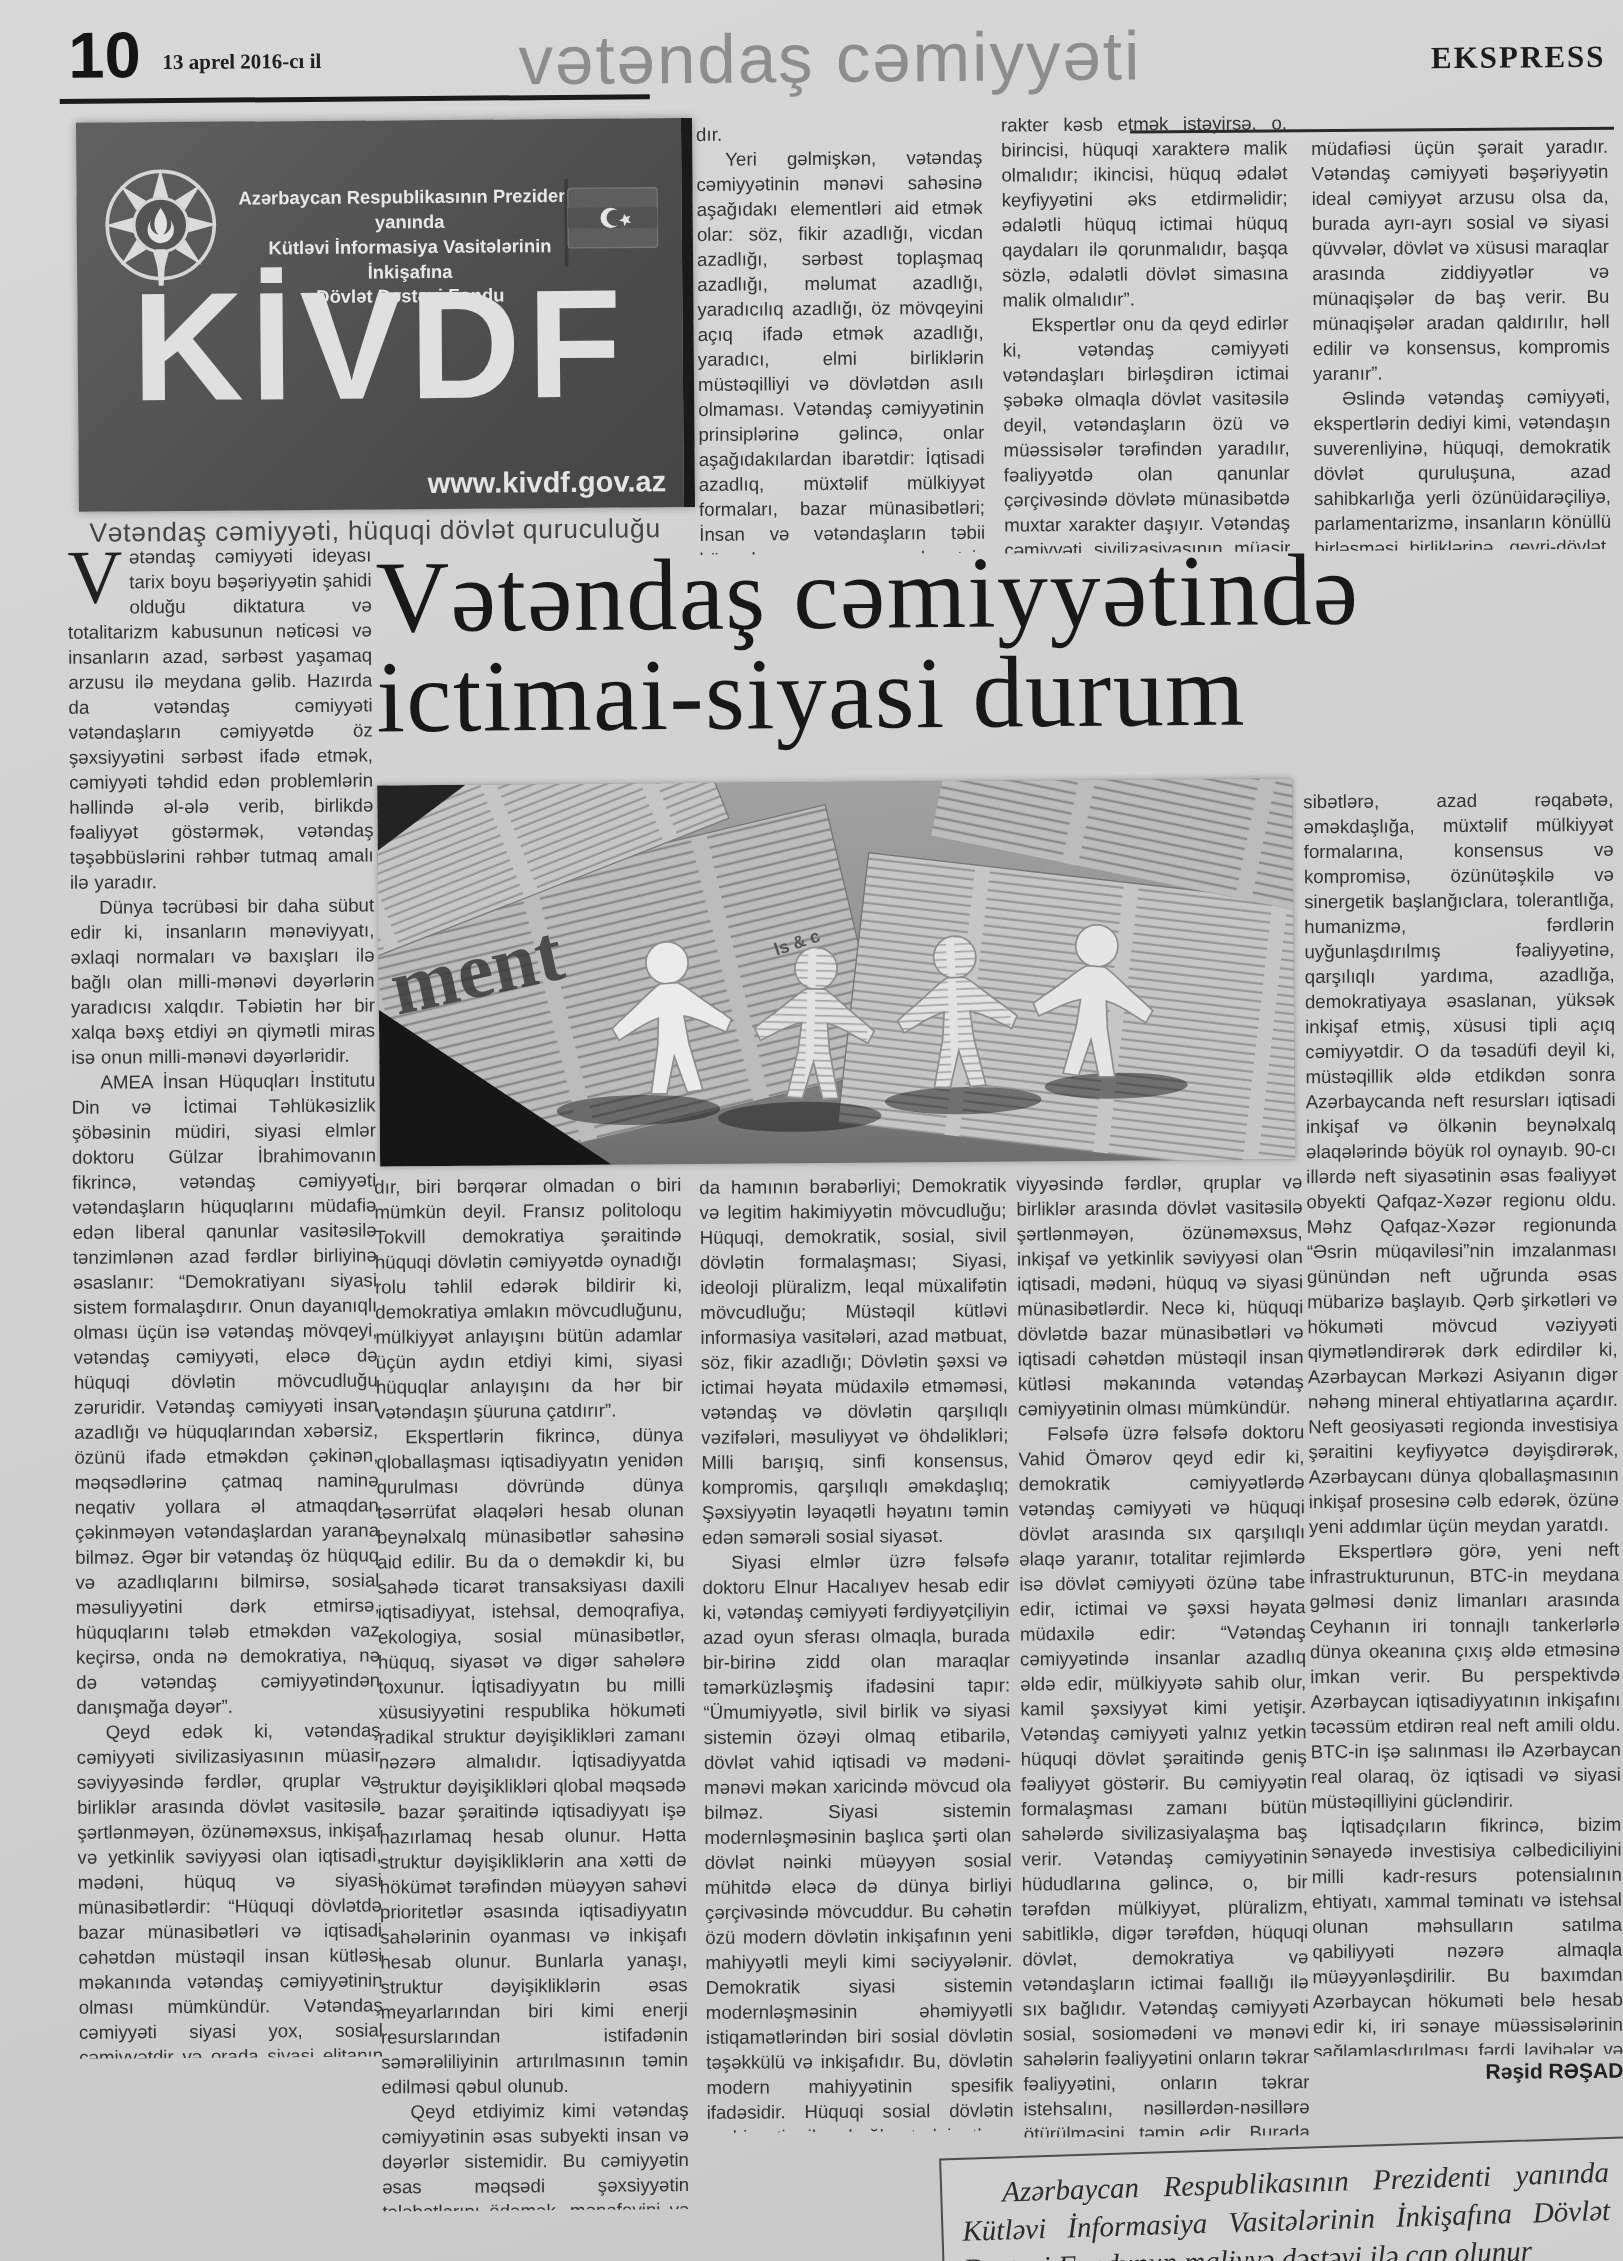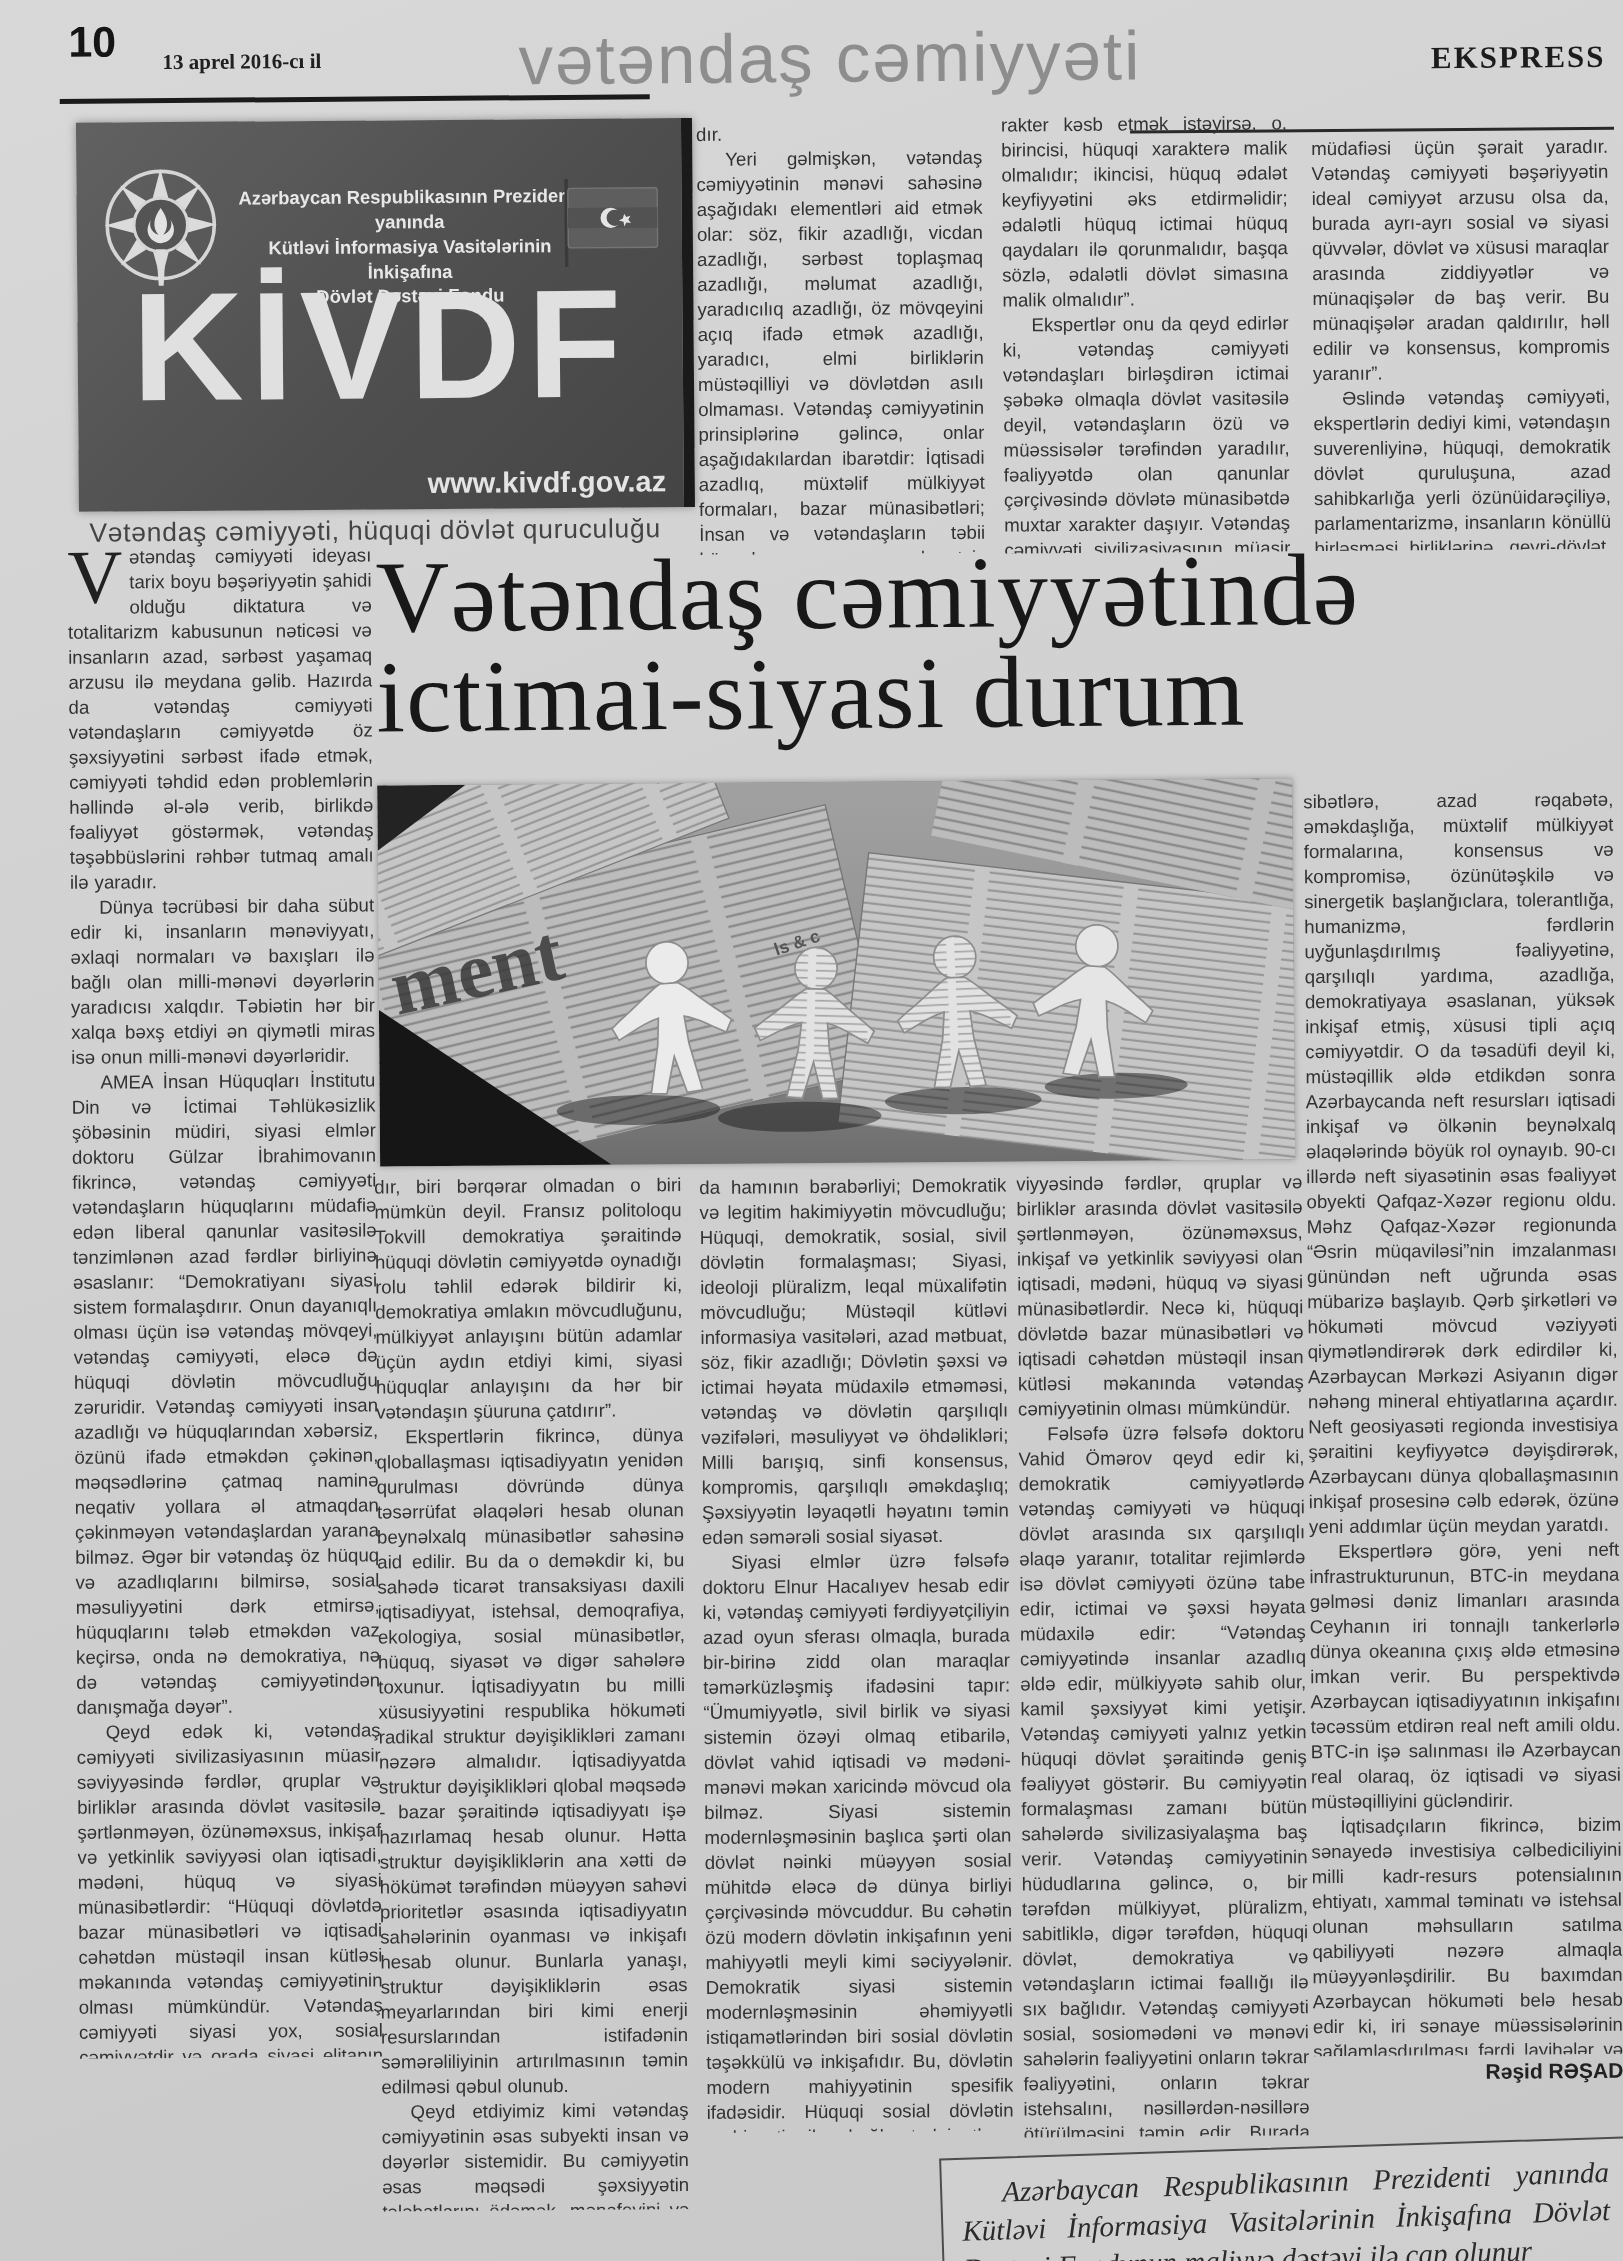--- a/index.html
+++ b/index.html
@@ -2,21 +2,21 @@
 <html style="font-size:11px"><head>
 <meta charset="utf-8">
 <style>
   html,body{margin:0;padding:0;background:#b9b8b4;}
   .stage{position:relative;width:1624px;height:2261px;overflow:hidden;
          background:linear-gradient(160deg,#d9d8d4 0%,#d2d1cd 40%,#c9c8c4 100%);
          font-family:"Liberation Sans",sans-serif;color:#343330;filter:grayscale(1);}
   .tilt{position:absolute;inset:0;transform:rotate(-0.45deg);transform-origin:50% 0;}
 
   
-  .pagenum{position:absolute;left:68px;top:12.2px;font-size:43px;font-weight:bold;color:#161514;
+  .pagenum{position:absolute;left:68px;top:12.2px;font-size:65px;font-weight:bold;color:#161514;
            font-family:"Liberation Sans",sans-serif;}
   .issue-date{position:absolute;left:162px;top:45px;font-size:21px;font-weight:bold;
               font-family:"Liberation Serif",serif;color:#20201e;}
   .nameplate{position:absolute;left:435px;top:19px;width:789px;text-align:center;
              font-size:69px;font-weight:500;letter-spacing:2px;color:#8d8d8a;}
   .masthead{position:absolute;right:19px;top:45px;font-size:31px;font-weight:bold;
             font-family:"Liberation Serif",serif;letter-spacing:2px;color:#1d1c1b;}
   .rule-left{position:absolute;left:59px;top:93px;width:590px;height:4.8px;background:#1c1b1a;}
   .rule-right{position:absolute;left:1129px;top:133px;width:484px;height:2.7px;background:#2a2927;}
 

